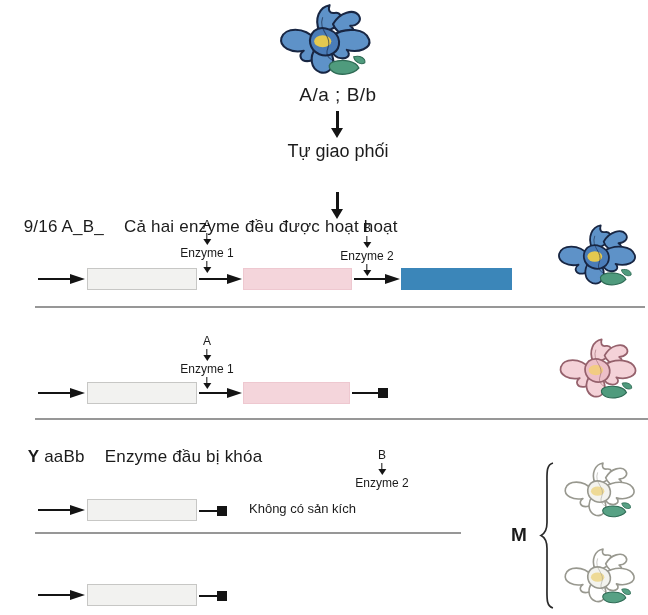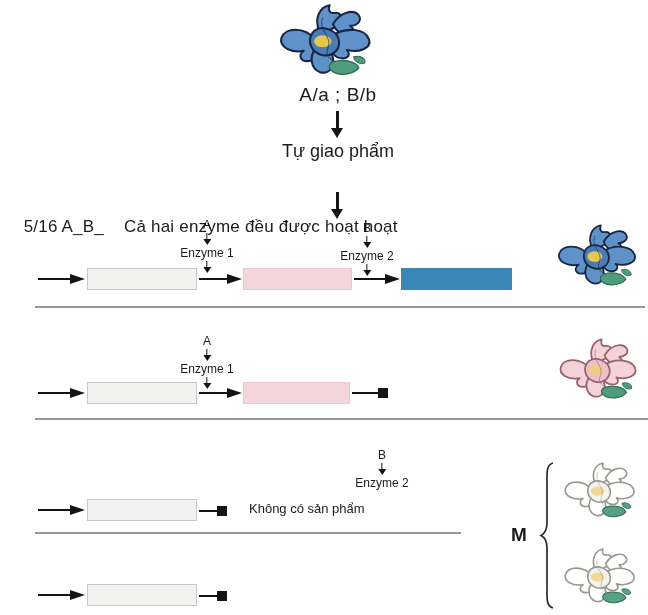--- a/index.html
+++ b/index.html
@@ -66,26 +66,26 @@
   </svg>
 
   <svg class="flower abs" viewBox="0 0 130 100" style="left: 268px; top: 0px; width: 118px; height: 86px; --fp: #5e92c8; --fp2: #4a7cb8; --fo: #182643; --fc: #e5c94f; --fl: #4f9b7d; --flo: #2f6b55;">
       <use href="#iris"></use>
     </svg>
 
   <div class="abs ctr genotype" style="left:238px;top:84px;width:200px">A/a ; B/b</div>
 
   <div class="abs bvarrow" style="left:331px;top:111px"></div>
 
-  <div class="abs ctr process" style="left:238px;top:141px;width:200px">Tự giao phẩm</div>
+  <div class="abs ctr process" style="left:238px;top:141px;width:200px">Tự giao phối</div>
 
   <div class="abs bvarrow" style="left:331px;top:165px"></div>
 
   <div class="abs hdr" style="left:4px;top:197px">
-    <span class="b"></span><span>5/16 A_B_</span><span class="desc">Cả hai enzyme đều được hoạt hoạt</span><span class="b"></span><span></span>
+    <span class="b"></span><span>9/16 A_B_</span><span class="desc">Cả hai enzyme đều được hoạt hoạt</span><span class="b"></span><span></span>
   </div>
 
   <div class="abs anno" style="left:207px;top:219px">
     <span class="t">A</span>
     <span class="sarrow"></span>
     <span class="t">Enzyme 1</span>
     <span class="sarrow"></span>
   </div>
   <div class="abs anno" style="left:367px;top:222px">
     <span class="t">B</span>
@@ -120,31 +120,34 @@
   <div class="abs arr" style="left:199px;top:388px;width:43px"></div>
   <div class="abs pbox" style="left: 243px; top: 382px; width: 107px; background: rgb(244, 213, 219); border-color: rgb(238, 200, 208);"></div>
   <div class="abs term" style="left:352px;top:388px;width:36px"></div>
 
   <svg class="flower abs" viewBox="0 0 130 100" style="left: 551px; top: 335px; width: 97px; height: 73px; --fp: #f4d2d8; --fp2: #edbfc8; --fo: #95616c; --fc: #f2cc83; --fl: #4f9b7d; --flo: #2f6b55;">
       <use href="#iris"></use>
     </svg>
 
   <div class="abs divider" style="left:35px;top:418px;width:613px"></div>
 
+  <div class="abs hdr" style="left:8px;top:427px">
+    <span class="b">Y</span><span> aaBb</span><span class="desc">Enzyme đầu bị khóa</span><span class="b"></span><span></span>
+  </div>
 
   <div class="abs anno" style="left:382px;top:449px">
     <span class="t">B</span>
     <span class="sarrow"></span>
     <span class="t">Enzyme 2</span>
   </div>
 
   <div class="abs arr" style="left:38px;top:505px;width:47px"></div>
   <div class="abs pbox" style="left: 87px; top: 499px; width: 110px; background: rgb(242, 242, 240); border-color: rgb(199, 199, 197);"></div>
   <div class="abs term" style="left:199px;top:506px;width:28px"></div>
-  <div class="abs noprod" style="left:249px;top:501px">Không có sản phẩm</div>
+  <div class="abs noprod" style="left:249px;top:501px">Không có sản kích</div>
 
   <div class="abs divider" style="left:35px;top:532px;width:426px"></div>
 
 
   <div class="abs arr" style="left:38px;top:590px;width:47px"></div>
   <div class="abs pbox" style="left: 87px; top: 584px; width: 110px; background: rgb(242, 242, 240); border-color: rgb(199, 199, 197);"></div>
   <div class="abs term" style="left:199px;top:591px;width:28px"></div>
 
   <div class="abs mlabel" style="left:511px;top:524px">M</div>
 

